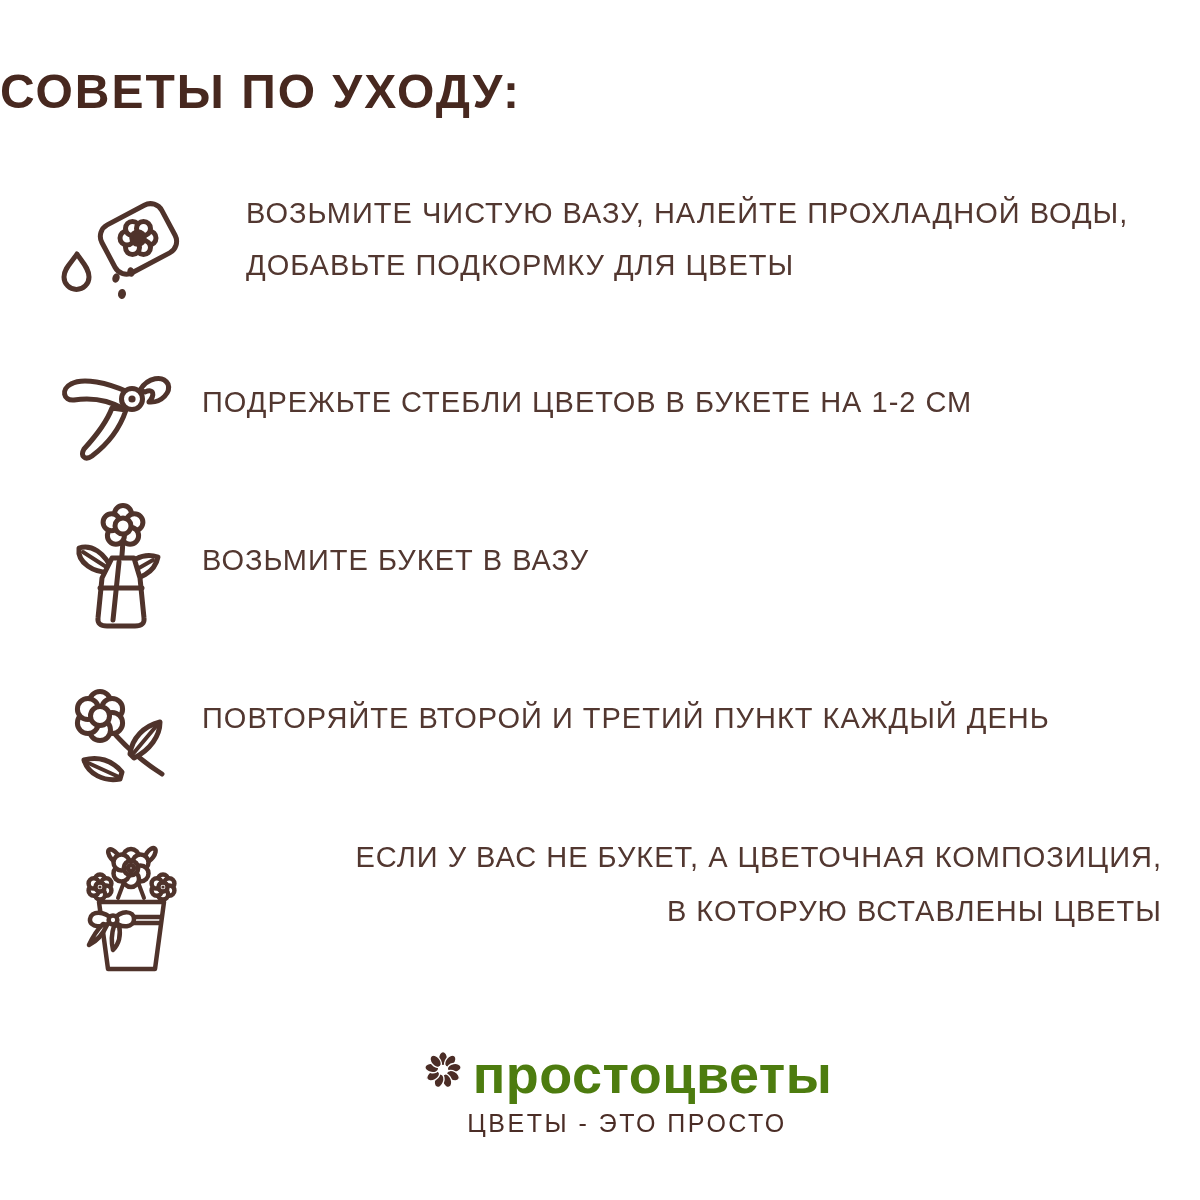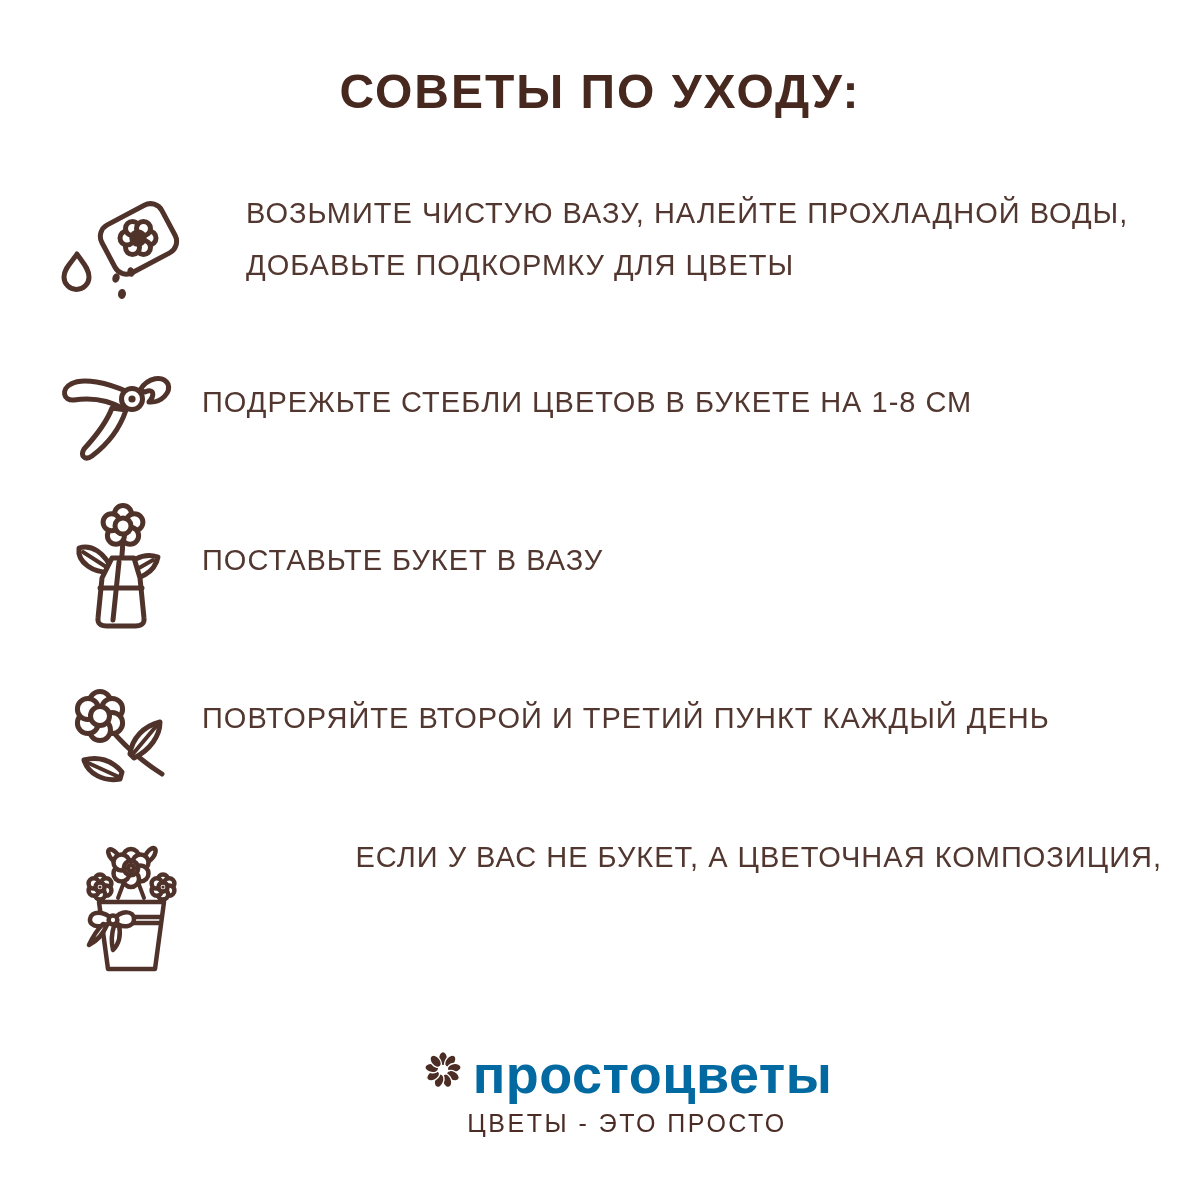--- a/index.html
+++ b/index.html
@@ -2,34 +2,34 @@
 <html><head>
 <meta charset="utf-8">
 <style>
   html,body{margin:0;padding:0;background:#ffffff;}
   body{
     width:1200px;height:1200px;position:relative;overflow:hidden;
     font-family:"Liberation Sans", sans-serif;
   }
   .page-title{
     position:absolute;top:64px;left:0;width:1200px;margin:0;
-    text-align:center;font-size:48px;line-height:56px;font-weight:bold;
+    font-size:48px;line-height:56px;font-weight:bold;
     letter-spacing:2px;color:#47281f;
   }
   .icon-box{position:absolute;}
   .icon-box svg{display:block;}
   .tip-text{
     position:absolute;left:202px;width:960px;
     font-size:29px;line-height:52px;letter-spacing:1px;
     color:#523730;font-weight:normal;
   }
   .tip-text.tight{line-height:54px;text-align:right;}
   .footer{position:absolute;top:1050px;left:0;width:1200px;transform:translateX(27px);}
   .brand-row{display:flex;align-items:center;justify-content:center;gap:9px;height:48px;}
-  .brand-name{font-size:54px;font-weight:bold;color:#0369a1;letter-spacing:0.5px;line-height:48px;}
+  .brand-name{font-size:54px;font-weight:bold;color:#4d7c0f;letter-spacing:0.5px;line-height:48px;}
   .tagline{
     margin-top:10px;text-align:center;font-size:25px;letter-spacing:2.5px;
     color:#4b2d26;line-height:30px;
   }
 </style>
 </head>
 <body>
 
 <h1 class="page-title">СОВЕТЫ ПО УХОДУ:</h1>
 
@@ -64,21 +64,21 @@
 <div class="icon-box" style="left:54px;top:364px;">
   <svg width="122" height="102" viewBox="0 0 122 102" fill="none" stroke="#4f332b" stroke-width="5" stroke-linecap="round" stroke-linejoin="round">
     <path d="M86,26 C94,13 109,11 114,20 C117,28 108,39 95,38 C101,31 100,24 91,28 Z" fill="#ffffff"></path>
     <path d="M74,28 C54,19 29,13 17,20 C7,25 9,37 20,36 C40,33 58,38 70,45 Z" fill="#ffffff"></path>
     <path d="M72,46 C66,64 54,80 38,92 C31,97 26,92 30,85 C41,73 52,60 58,44 Z" fill="#ffffff"></path>
     <circle cx="78" cy="35" r="10.5" fill="#ffffff"></circle>
     <circle cx="78" cy="35" r="3.6" fill="#4f332b" stroke="none"></circle>
   </svg>
 </div>
 <div class="tip-text" style="top:376px;">
-  <div>ПОДРЕЖЬТЕ СТЕБЛИ ЦВЕТОВ В БУКЕТЕ НА 1-8 СМ</div>
+  <div>ПОДРЕЖЬТЕ СТЕБЛИ ЦВЕТОВ В БУКЕТЕ НА 1-2 СМ</div>
 </div>
 
 <div class="icon-box" style="left:62px;top:502px;">
   <svg width="112" height="132" viewBox="0 0 110 132" fill="none" stroke="#4f332b" stroke-width="5" stroke-linecap="round" stroke-linejoin="round">
     <path d="M60,32 C60,56 56,84 50,118"></path>
     <path d="M50,70 C42,50 28,42 16,46 C14,60 30,72 50,70 Z" fill="#ffffff"></path>
     <path d="M20,50 L48,68" stroke-width="4"></path>
     <path d="M58,76 C64,58 80,50 95,55 C92,70 76,80 58,76 Z" fill="#ffffff"></path>
     <path d="M90,58 L62,74" stroke-width="4"></path>
     <g>
@@ -88,21 +88,21 @@
       <circle cx="52.9" cy="33.7" r="8.5" fill="#ffffff"></circle>
       <circle cx="48.6" cy="20.3" r="8.5" fill="#ffffff"></circle>
       <circle cx="60" cy="24" r="8" fill="#ffffff"></circle>
     </g>
     <path d="M49,56 L71,56 L77,76 L81,116 Q82,124 72,124 L44,124 Q34,124 35,116 L39,76 Z" fill="#ffffff"></path>
     <path d="M56,60 L50,118"></path>
     <path d="M37,86 L79,86"></path>
   </svg>
 </div>
 <div class="tip-text" style="top:534px;">
-  <div>ПОСТАВЬТЕ БУКЕТ В ВАЗУ</div>
+  <div>ВОЗЬМИТЕ БУКЕТ В ВАЗУ</div>
 </div>
 
 <div class="icon-box" style="left:62px;top:678px;">
   <svg width="115" height="112" viewBox="0 0 115 112" fill="none" stroke="#4f332b" stroke-width="5" stroke-linecap="round" stroke-linejoin="round">
     <path d="M47,49 C62,68 78,82 100,96"></path>
     <path d="M68,76 C70,60 82,48 98,44 C98,58 88,72 72,80 Z" fill="#ffffff"></path>
     <path d="M96,46 L70,77" stroke-width="4"></path>
     <path d="M60,94 C50,82 36,78 22,82 C26,96 42,104 58,101 Z" fill="#ffffff"></path>
     <path d="M24,84 L57,99" stroke-width="4"></path>
     <g>
@@ -161,20 +161,21 @@
     <path d="M28.5,81 L86.5,81"></path>
     <path d="M39,78 C30,68 17,69 16,77 C15,85 29,88 39,78 Z" fill="#ffffff"></path>
     <path d="M39,78 C48,67 60,69 60,77 C60,85 48,88 39,78 Z" fill="#ffffff"></path>
     <path d="M33,83 C29,92 23,99 15,103 C19,94 24,87 29,82 Z" fill="#ffffff"></path>
     <path d="M45,83 C47,93 45,102 39,108 C37,99 38,90 40,84 Z" fill="#ffffff"></path>
     <circle cx="39" cy="78" r="4.4" fill="#ffffff"></circle>
   </svg>
 </div>
 <div class="tip-text tight" style="top:830px;">
   <div>ЕСЛИ У ВАС НЕ БУКЕТ, А ЦВЕТОЧНАЯ КОМПОЗИЦИЯ,</div>
+  <div>В КОТОРУЮ ВСТАВЛЕНЫ ЦВЕТЫ</div>
 </div>
 
 <div class="footer">
   <div class="brand-row">
     <span style="display:inline-block;margin-top:-4px;">
       <svg width="42" height="42" viewBox="0 0 48 48">
         <g fill="#4b2d26" stroke="#ffffff" stroke-width="1.6">
           <ellipse cx="24" cy="11" rx="5.2" ry="8"></ellipse>
           <ellipse cx="24" cy="11" rx="5.2" ry="8" transform="rotate(40 24 24)"></ellipse>
           <ellipse cx="24" cy="11" rx="5.2" ry="8" transform="rotate(80 24 24)"></ellipse>

